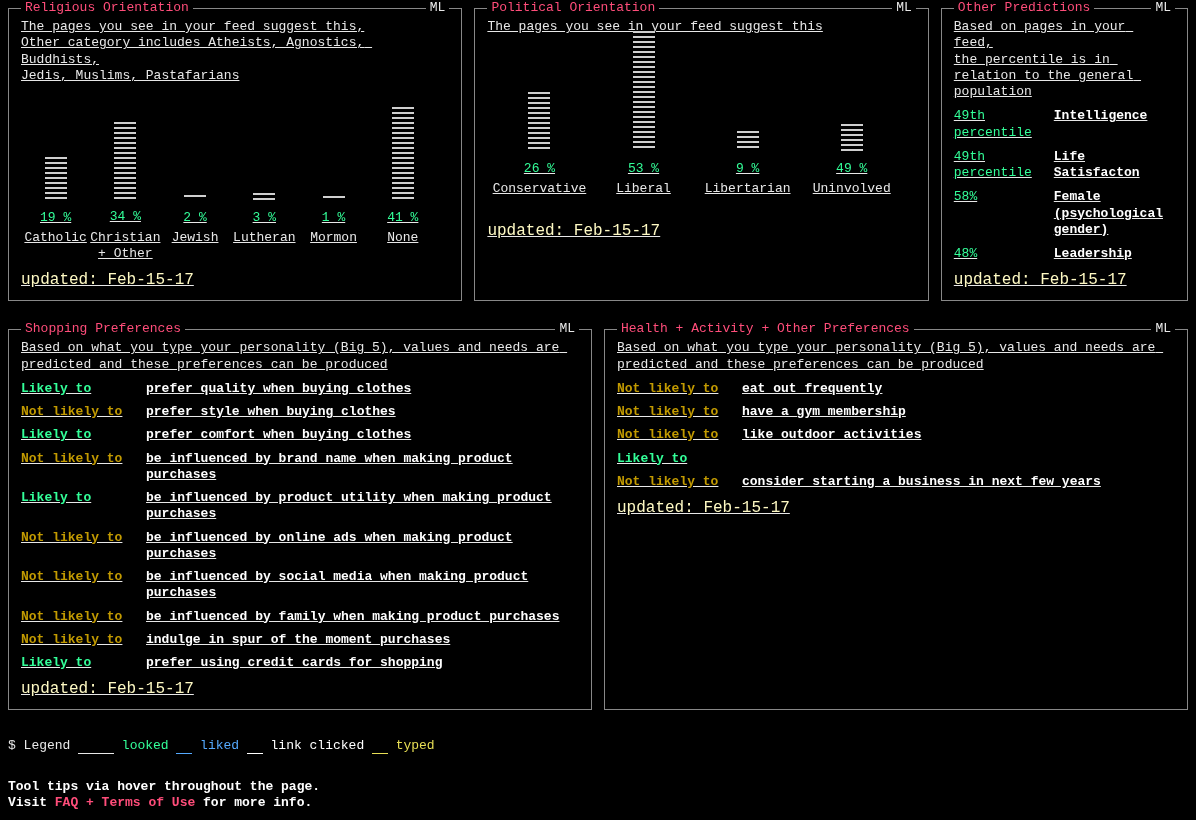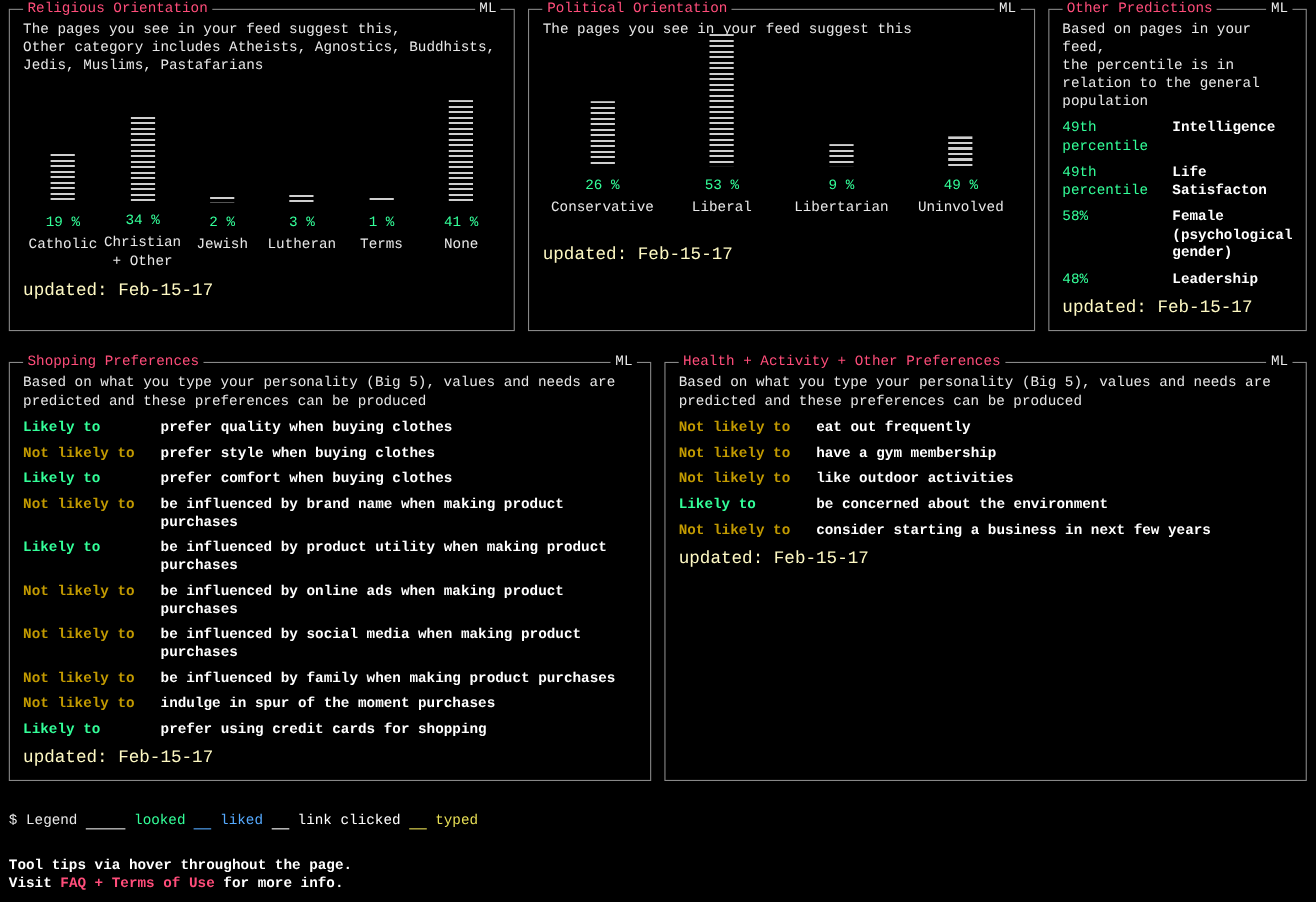--- a/index.html
+++ b/index.html
@@ -9,22 +9,23 @@
     font-family: "Menlo", "Consolas", "Courier New", monospace;
     font-size: 13px;
     line-height: 1.25;
     padding: 8px;
     width: 1196px;
   }
   .row { display: flex; gap: 12px; margin-bottom: 28px; }
   .panel {
     border: 1px solid #888;
     position: relative;
-    padding: 10px 12px 10px 12px;
+    padding: 10px 24px 10px 12px;
     flex: 1;
+    text-decoration: underline;
   }
   .panel-title {
     position: absolute;
     top: -9px;
     left: 12px;
     background: #000;
     padding: 0 4px;
     color: #ff4d7a;
     white-space: nowrap;
   }
@@ -136,21 +137,21 @@
           <div class="bar-label">Jewish</div>
         </div>
         <div class="bar-col">
           <div class="bar" style="height: 6.79245px;"></div>
           <div class="bar-val">3 %</div>
           <div class="bar-label">Lutheran</div>
         </div>
         <div class="bar-col">
           <div class="bar" style="height: 4px;"></div>
           <div class="bar-val">1 %</div>
-          <div class="bar-label">Terms</div>
+          <div class="bar-label">Mormon</div>
         </div>
         <div class="bar-col">
           <div class="bar" style="height: 92.8302px;"></div>
           <div class="bar-val">41 %</div>
           <div class="bar-label">None</div>
         </div>
       </div>
     <div class="updated">updated: Feb-15-17</div>
   </div>
 
@@ -272,21 +273,20 @@
         <div class="pref-row">
           <div class="pref-key notlikely">Not likely to</div>
           <div class="pref-val">have a gym membership</div>
         </div>
         <div class="pref-row">
           <div class="pref-key notlikely">Not likely to</div>
           <div class="pref-val">like outdoor activities</div>
         </div>
         <div class="pref-row">
           <div class="pref-key likely">Likely to</div>
-          <div class="pref-val">be concerned about the environment</div>
         </div>
         <div class="pref-row">
           <div class="pref-key notlikely">Not likely to</div>
           <div class="pref-val">consider starting a business in next few years</div>
         </div>
       </div>
     <div class="updated">updated: Feb-15-17</div>
   </div>
 </div>
 

